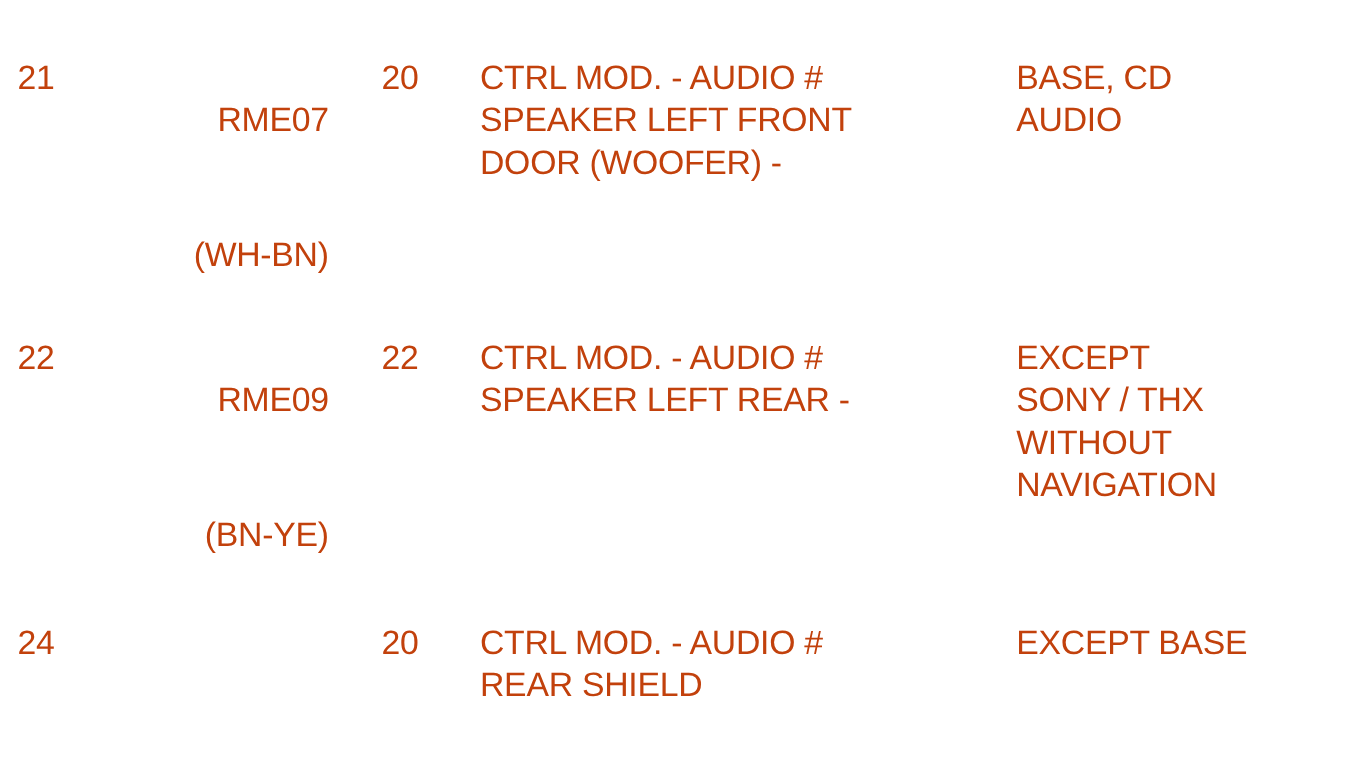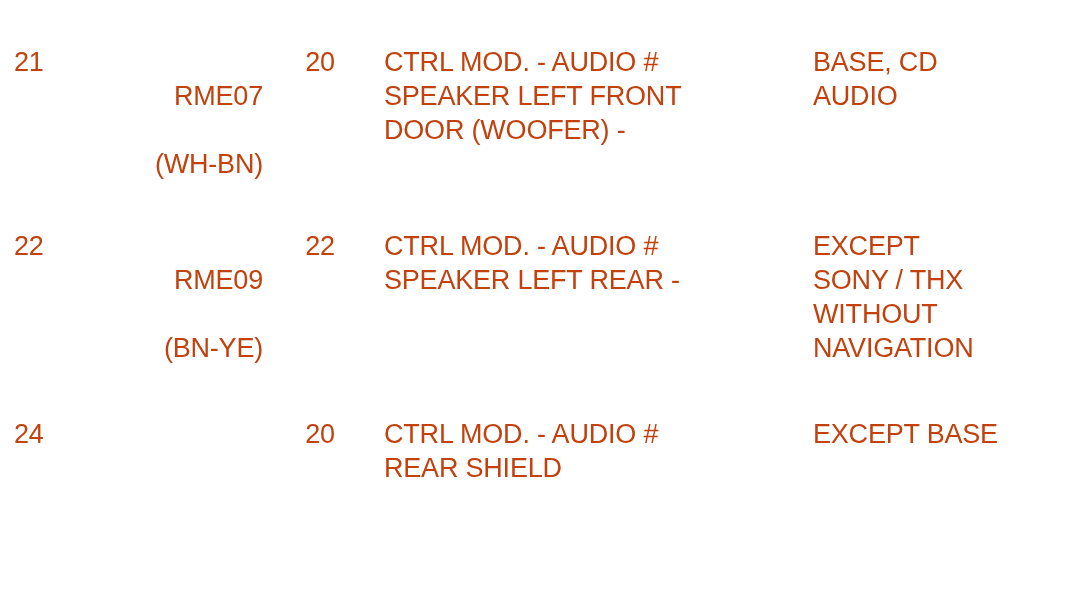--- a/index.html
+++ b/index.html
@@ -74,21 +74,21 @@
     padding-left: 8px;
   }
 
   
   tr.row-gap-0 td { padding-top: 15px; }
   tr.row-gap-1 td { padding-top: 14px; }
   tr.row-gap-2 td { padding-top: 14px; }
   tr.row-gap-3 td { padding-top: 18px; }
 
   .code-main { display: block; }
-  .code-sub  { display: block; }
+  .code-sub  { display: block; margin-top: 40px; }
 </style>
 </head>
 <body>
 
 <div id="sheet">
 
   <table class="wire-table">
     <colgroup>
       <col class="c-item">
       <col class="c-code">

